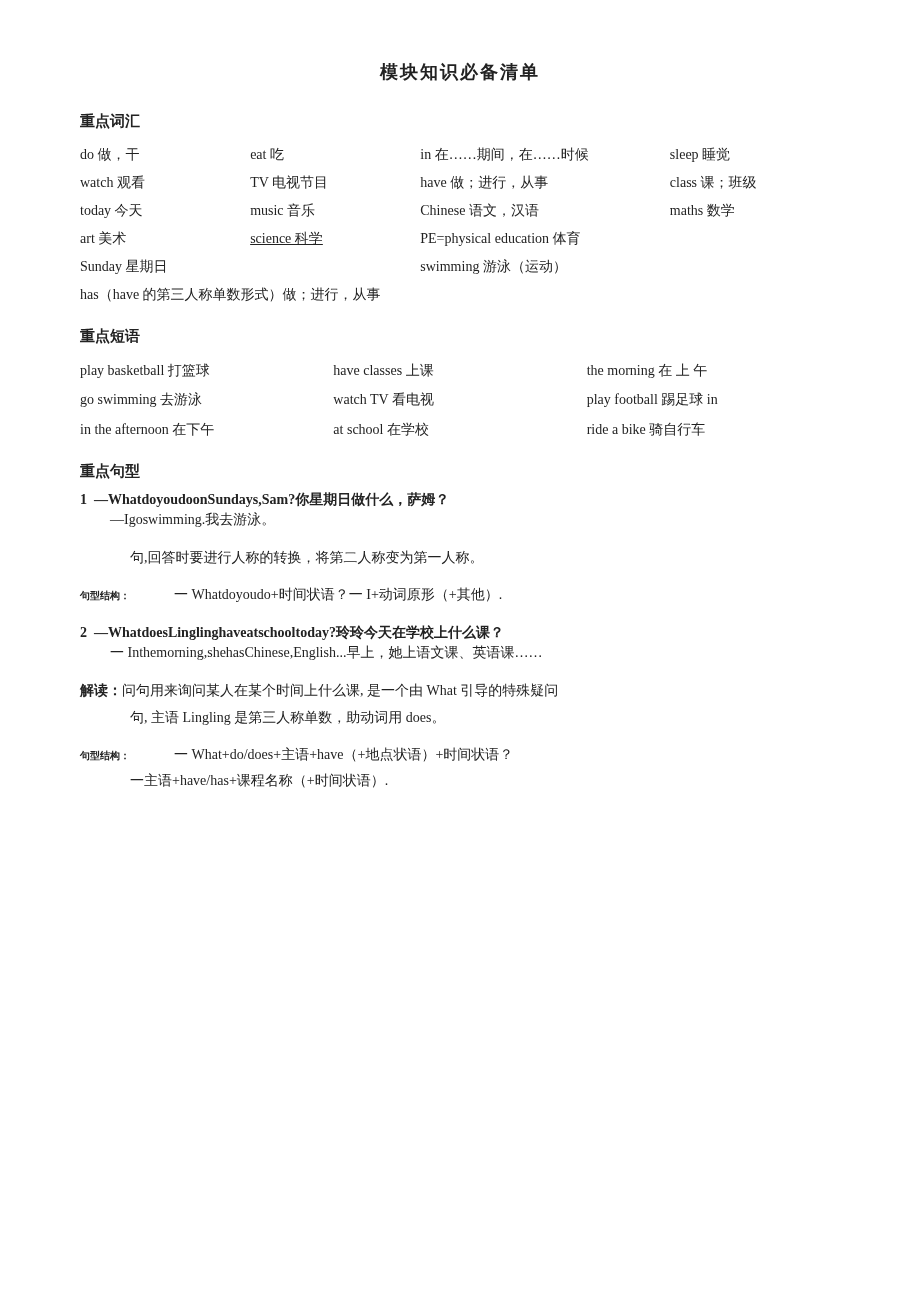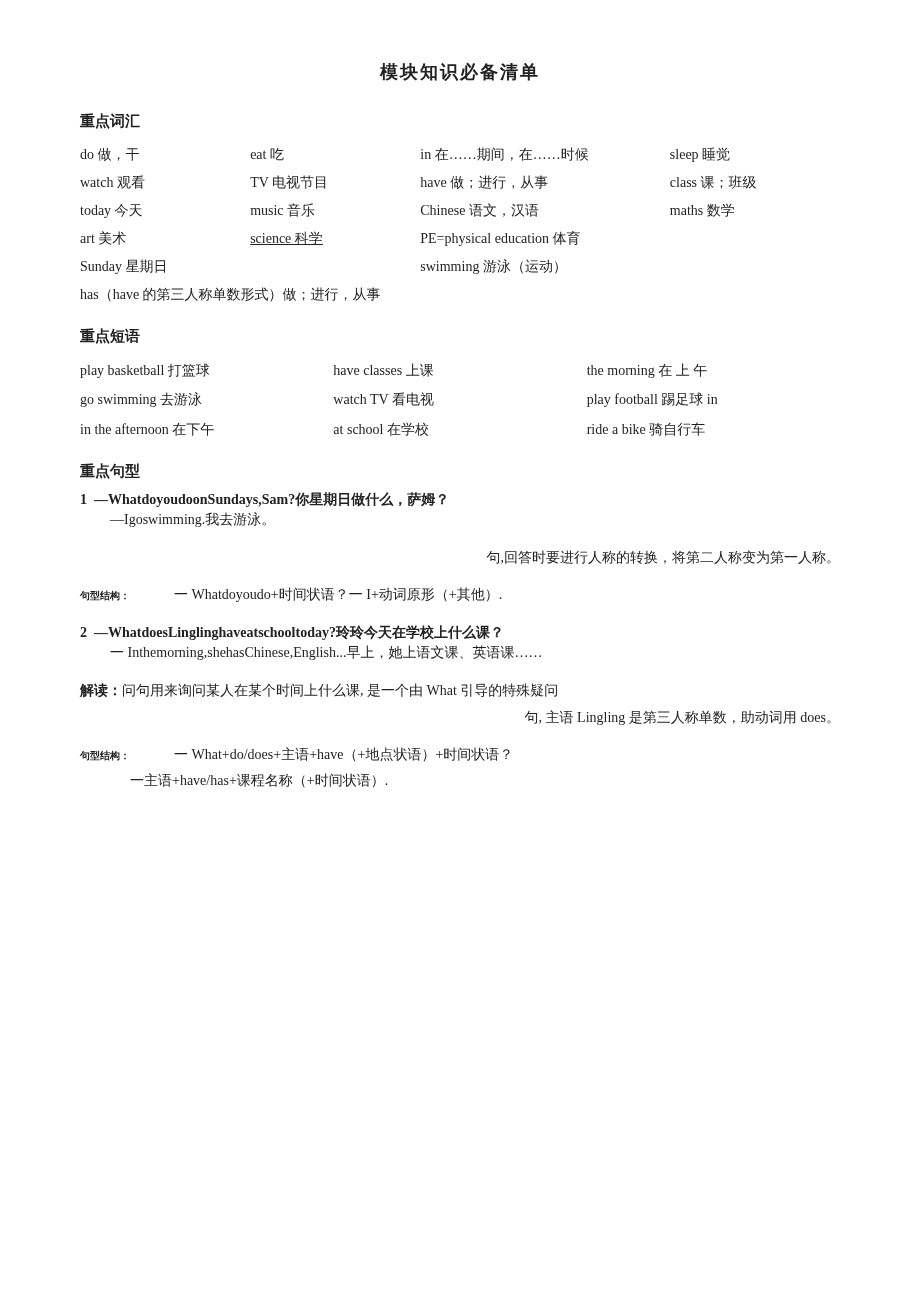--- a/index.html
+++ b/index.html
@@ -53,21 +53,20 @@
       font-size: 14px;
     }
     .jiedu-text {
       font-size: 14px;
       display: inline;
     }
     .jiedu-indent {
       padding-left: 50px;
       font-size: 14px;
       line-height: 1.9;
-      text-align: right;
     }
     .juxing-label {
       font-weight: bold;
       font-size: 10px;
     }
     .juxing-text {
       font-size: 14px;
       display: inline;
       margin-left: 44px;
     }

